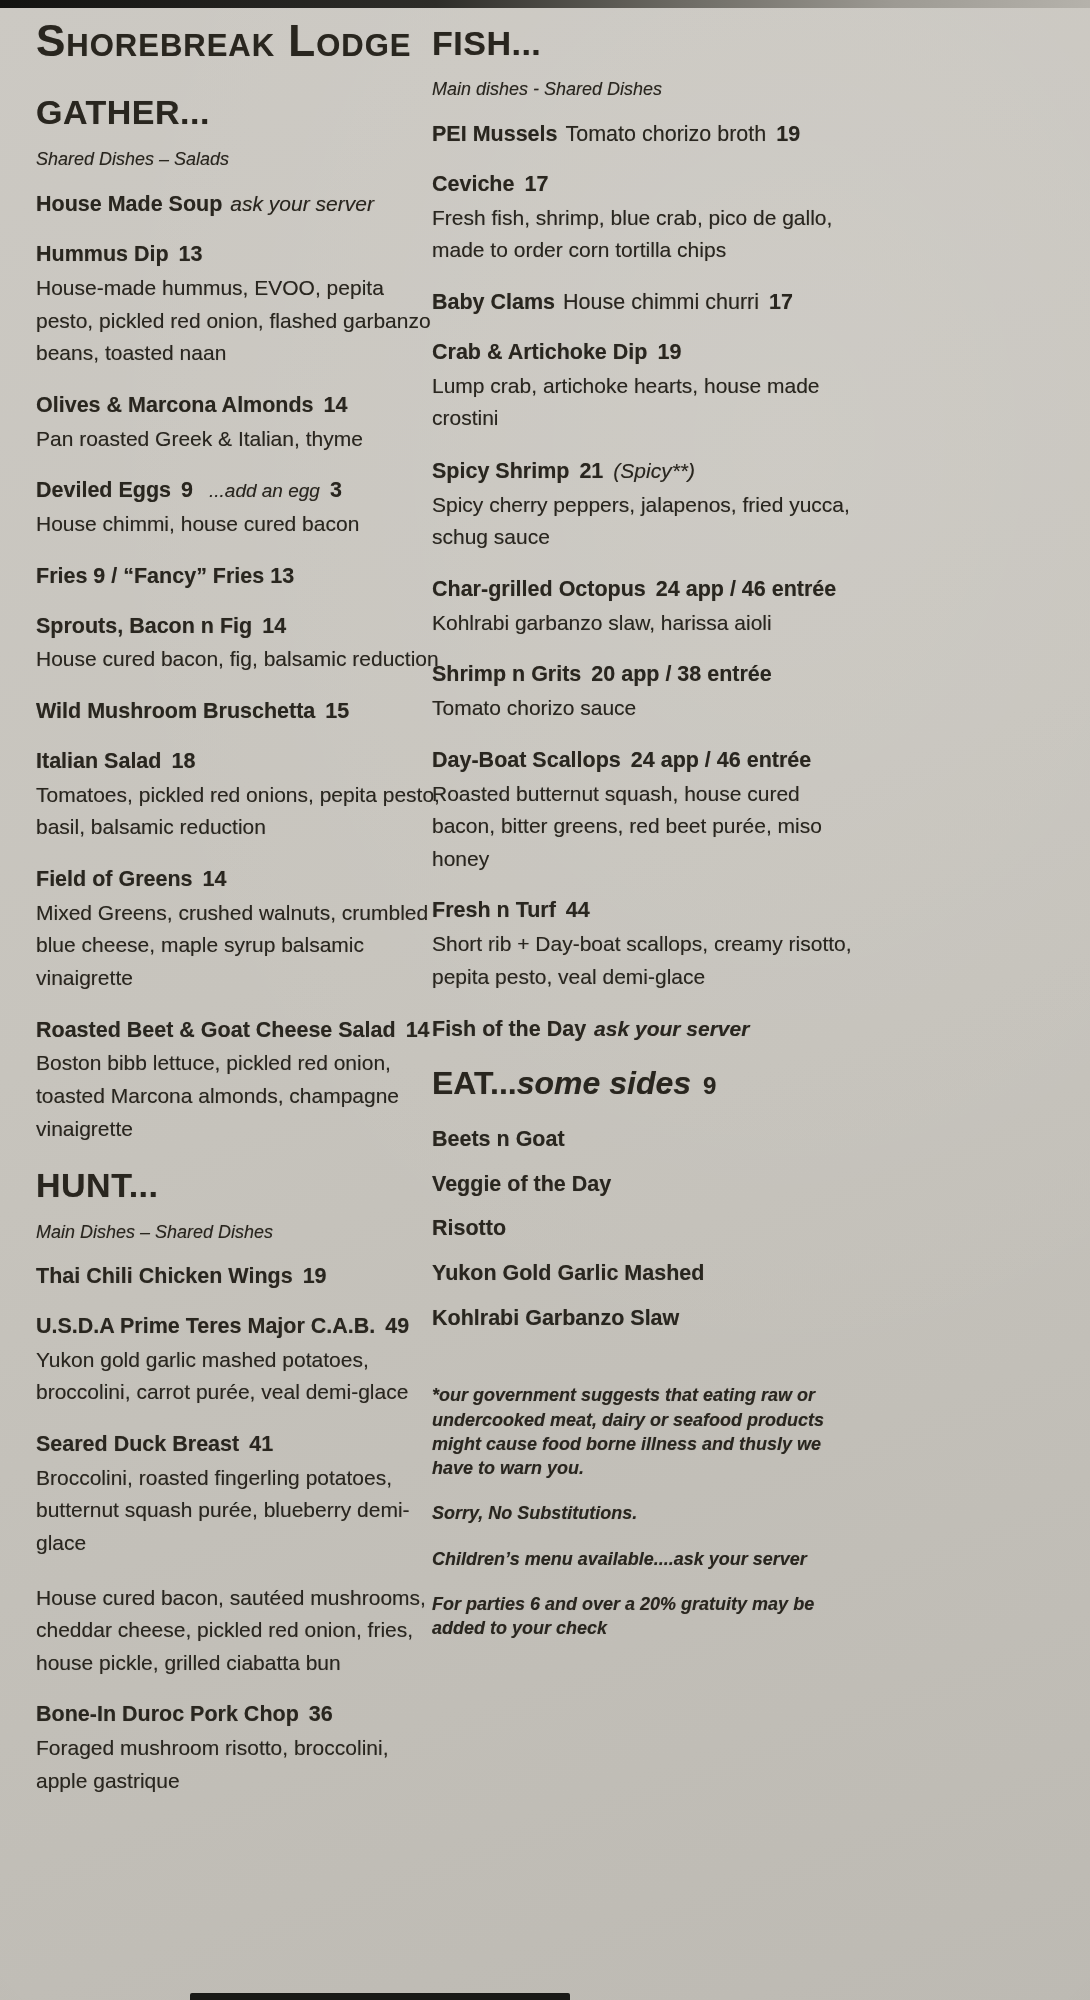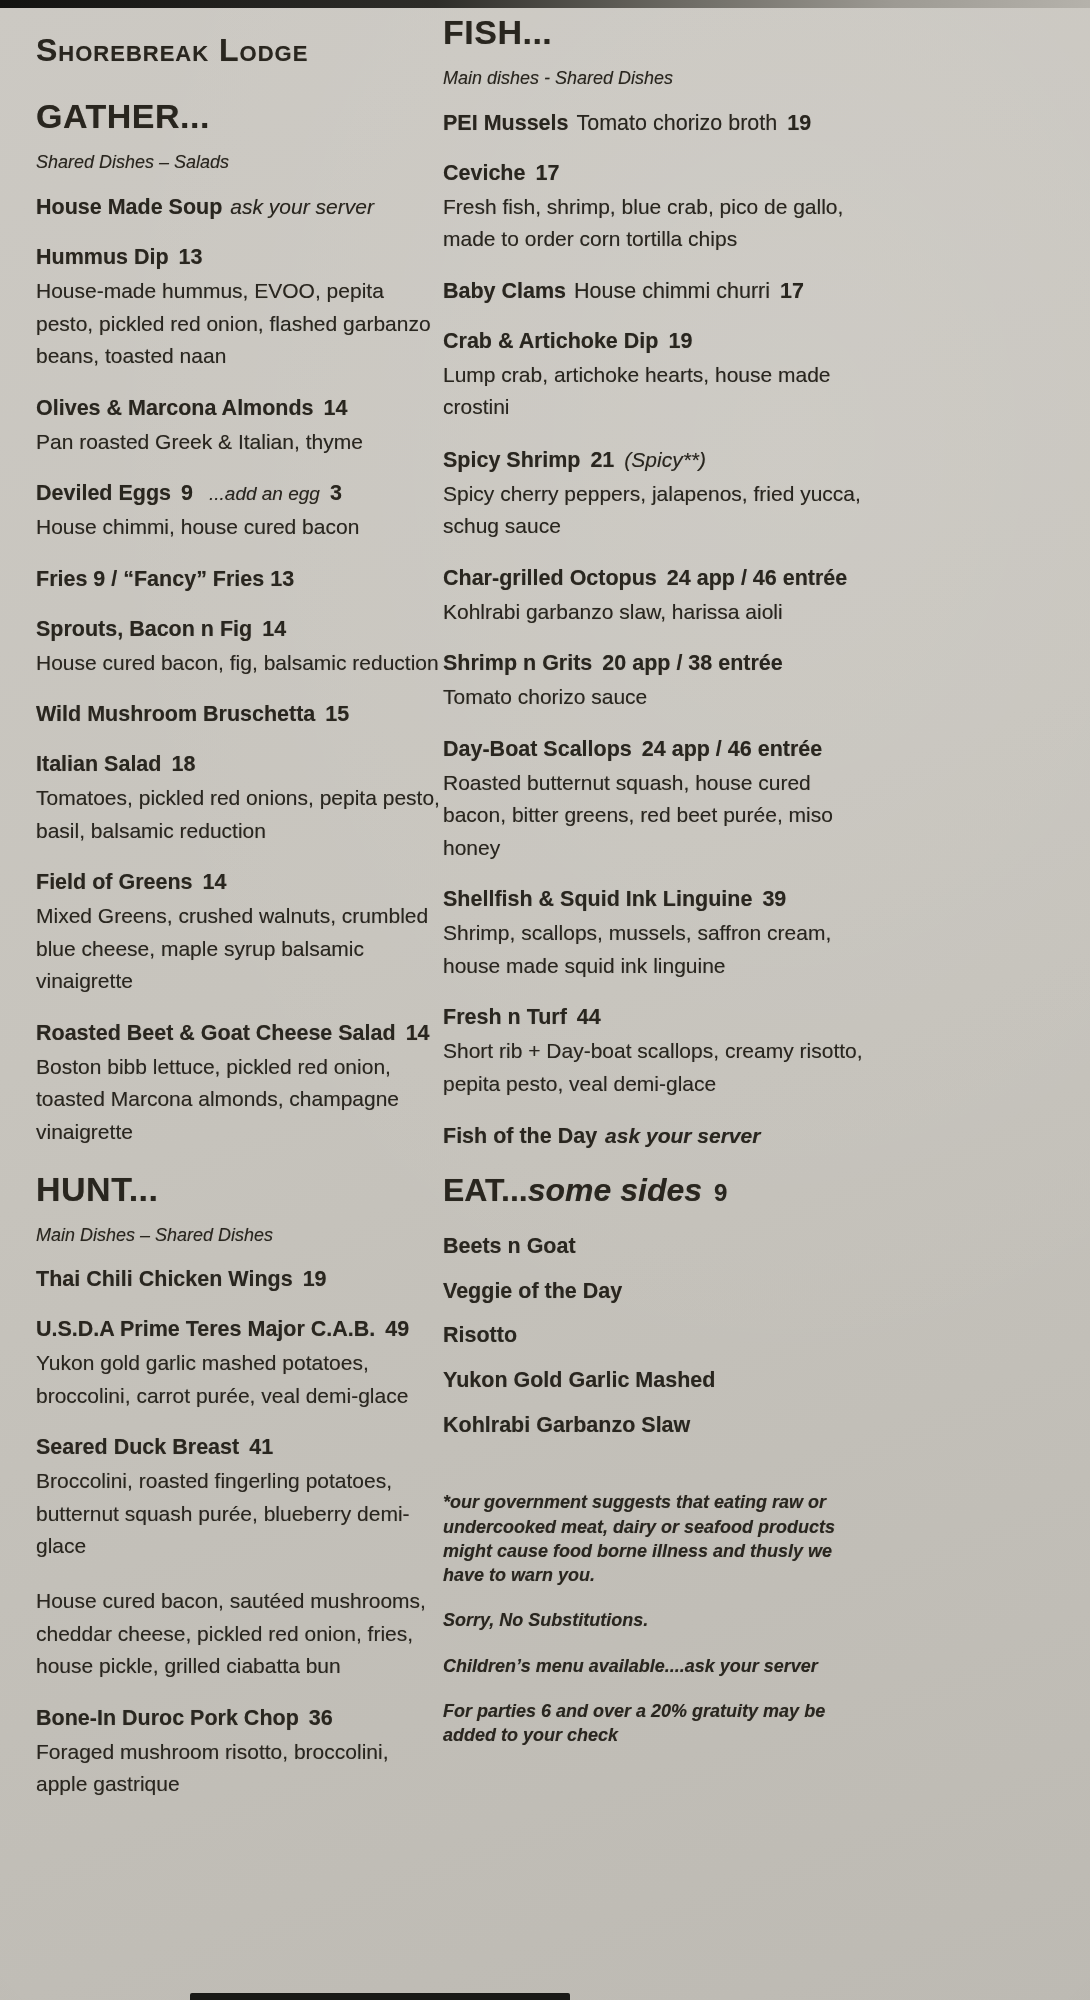--- a/index.html
+++ b/index.html
@@ -21,25 +21,25 @@
     position:absolute;top:0;left:0;width:100%;height:8px;
     background:linear-gradient(90deg,#131311 0%,#2e2d29 40%,#6b6962 62%,#9d9a93 82%,#b5b2ab 100%);
   }
   .edge-bottom{
     position:absolute;bottom:0;left:190px;width:380px;height:7px;
     background:#17notexist;
     background:#191916;border-radius:2px 2px 0 0;
   }
   .col{position:absolute;top:14px;}
   .col-left{left:36px;width:404px;}
-  .col-right{left:443px;width:430px;}
+  .col-right{left:432px;width:430px;margin-top:11px;}
 
   .title{
-    font-size:32px;font-weight:700;font-variant:small-caps;
-    letter-spacing:1px;line-height:1.05;margin:20px 0 30px;
+    font-size:44px;font-weight:700;font-variant:small-caps;
+    letter-spacing:1px;line-height:1.05;margin:4px 0 30px;
   }
   .h1{
     font-size:34px;font-weight:700;letter-spacing:0.5px;
     line-height:1.1;margin:0 0 16px;
   }
   .h1.mt{margin-top:12px;}
   .sub{
     font-style:italic;font-size:18px;line-height:1.25;margin:0 0 20px;
   }
   .item{margin:0 0 22px;}
@@ -192,24 +192,20 @@
       <div class="item">
         <div class="row"><span class="iname">Shrimp n Grits</span><span class="price">20 app / 38 entrée</span></div>
         <div class="desc">Tomato chorizo sauce</div>
       </div>
 
       <div class="item">
         <div class="row"><span class="iname">Day-Boat Scallops</span><span class="price">24 app / 46 entrée</span></div>
         <div class="desc">Roasted butternut squash, house cured bacon, bitter greens, red beet purée, miso honey</div>
       </div>
 
-      <div class="item">
-        <div class="row"><span class="iname">Shellfish &amp; Squid Ink Linguine</span><span class="price">39</span></div>
-        <div class="desc">Shrimp, scallops, mussels, saffron cream, house made squid ink linguine</div>
-      </div>
 
       <div class="item">
         <div class="row"><span class="iname">Fresh n Turf</span><span class="price">44</span></div>
         <div class="desc">Short rib + Day-boat scallops, creamy risotto, pepita pesto, veal demi-glace</div>
       </div>
 
       <div class="item">
         <div class="row"><span class="iname">Fish of the Day</span><span class="inote b">ask your server</span></div>
       </div>
     </div>

